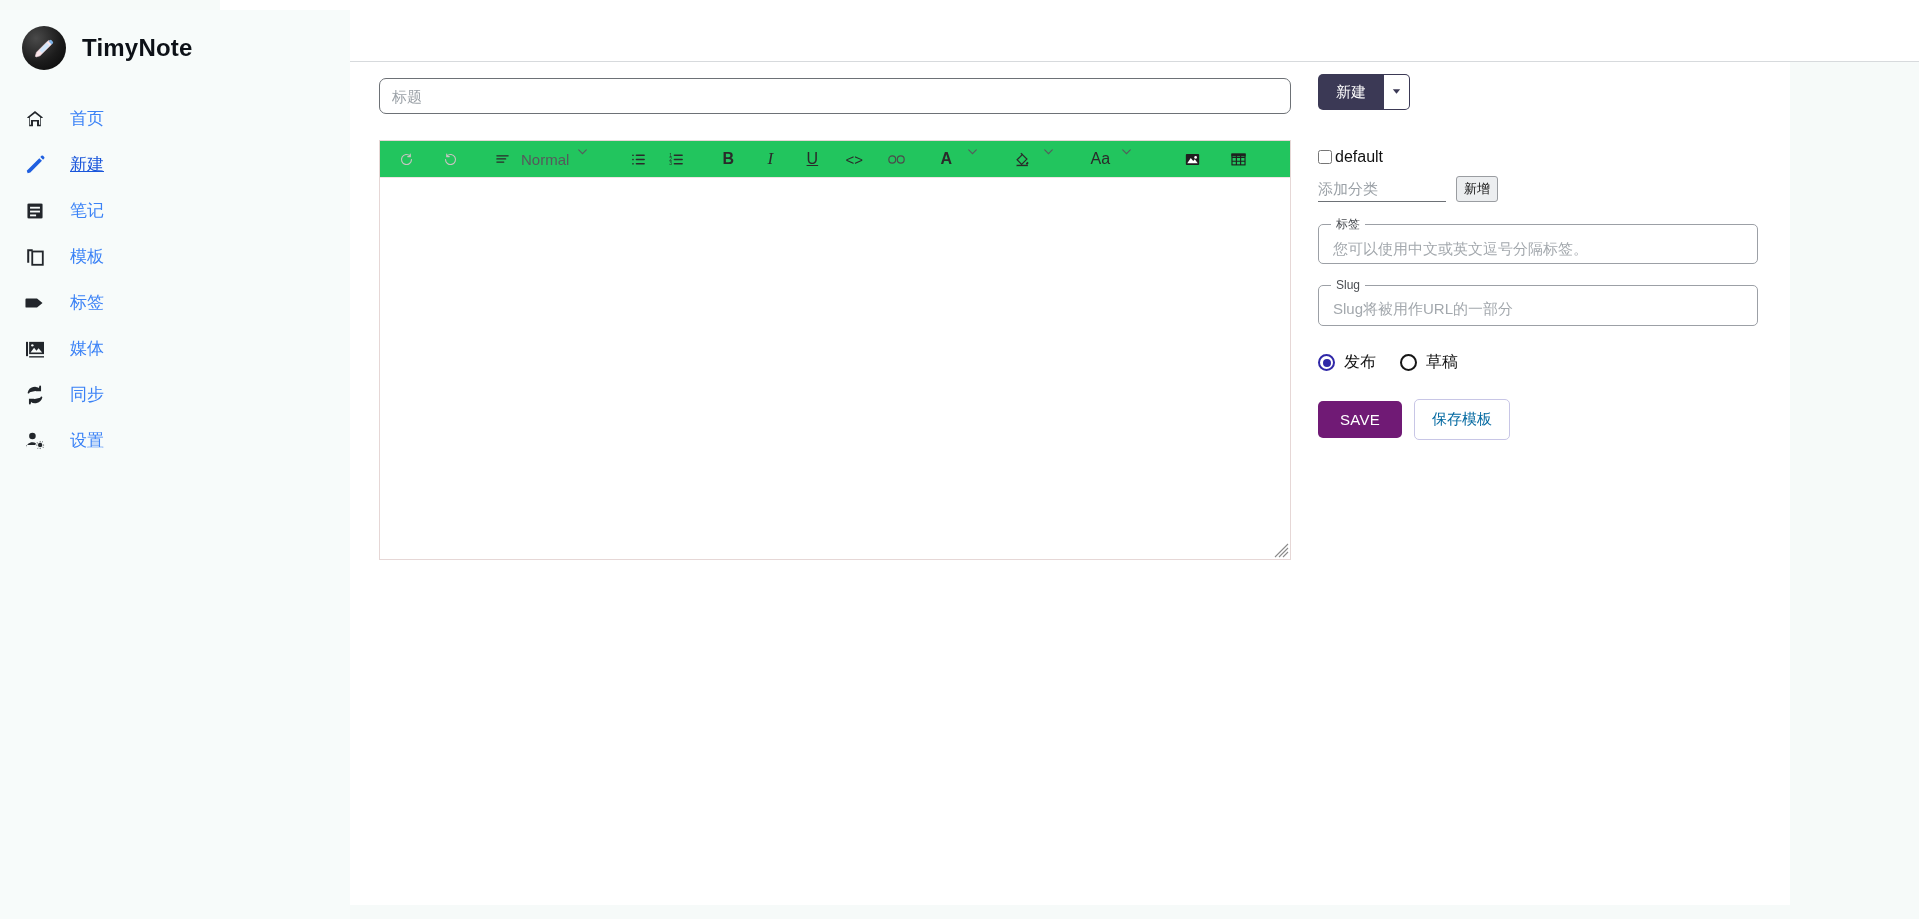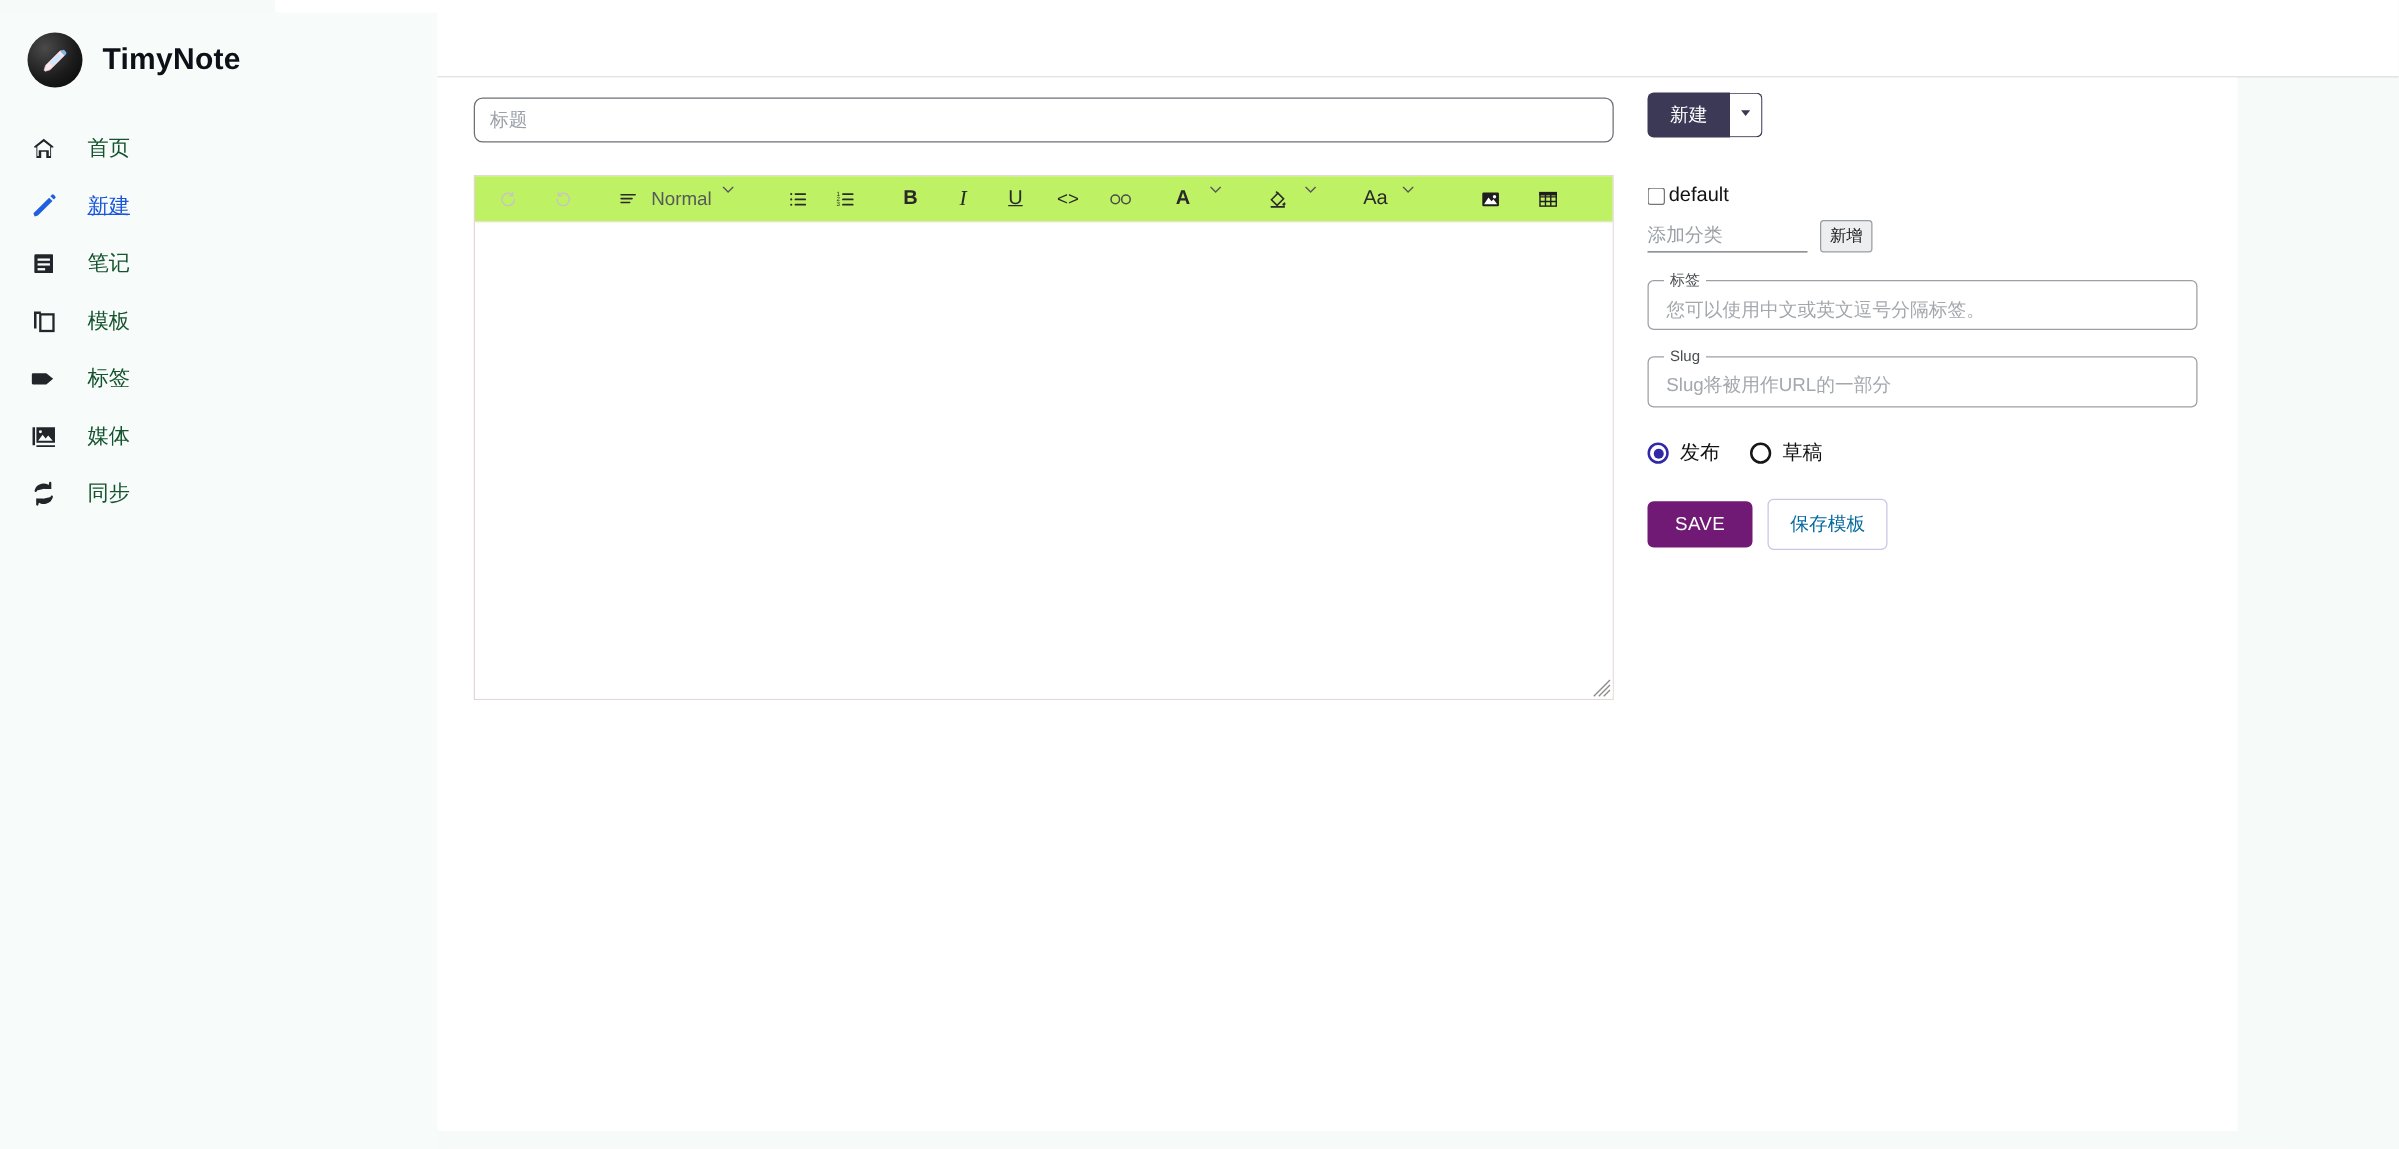--- a/index.html
+++ b/index.html
@@ -30,21 +30,21 @@
   }
   .brand-logo svg { display: block; }
   .brand-name {
     font-size: 24px; font-weight: bold; color: #0d1117;
     letter-spacing: .2px; line-height: 1;
   }
   .nav { margin-top: 24px; }
   .nav-item {
     display: flex; align-items: center; gap: 22px;
     height: 46px; padding-left: 22px; cursor: pointer;
-    color: #14532d; font-size: 17px;
+    color: #3b82f6; font-size: 17px;
     text-decoration: none;
   }
   .nav-item .ic { width: 26px; height: 26px; flex: none; display: flex; align-items: center; justify-content: center; }
   .nav-item.active { color: #1a56db; }
   .nav-item.active .ic svg { fill: #1f5fe0; }
   .nav-item.active .nav-label { text-decoration: underline; color: #1a56db; }
   .nav-label { line-height: 1; padding-bottom: 2px; }
   .nav-item .ic svg { fill: #22262b; }
 
   
@@ -76,21 +76,21 @@
   }
   #title-input::placeholder { color: #9aa0a6; }
 
   #editor-wrap {
     position: relative; margin-top: 26px;
     width: 912px; height: 420px;
     border: 1px solid #e6d7d6;
     background: #fff;
   }
   #toolbar {
-    height: 37px; background: #bef264;
+    height: 37px; background: #22c55e;
     display: flex; align-items: center;
     padding-left: 12px; gap: 0;
     border-bottom: 1px solid #f0e4e3;
   }
   .tb {
     height: 28px; min-width: 28px;
     display: flex; align-items: center; justify-content: center;
     cursor: pointer; color: #2a2a2a; margin-right: 2px;
   }
   .tb.dim { color: #c9c3c2; }
@@ -287,20 +287,31 @@
           <svg width="22" height="22" viewBox="0 0 24 24" fill="none" stroke="#22262b" stroke-width="2" stroke-linecap="round">
               <path d="M5 9.4A7 7 0 0 1 17.2 6.6"></path>
               <path d="M19 14.6A7 7 0 0 1 6.8 17.4"></path>
               <path d="M17.6 2.6v4.3h-4.3"></path>
               <path d="M6.4 21.4v-4.3h4.3"></path>
             </svg>
         </span>
         <span class="nav-label">同步</span>
       </a>
 
+      <a class="nav-item">
+        <span class="ic">
+          <svg width="22" height="22" viewBox="0 0 24 24">
+              <circle cx="9.2" cy="6.6" r="3.6"></circle>
+              <path d="M2.6 19.6c0-3.7 3-6.2 6.6-6.2 1.4 0 2.7.4 3.8 1l-.6 1.9H2.6z"></path>
+              <circle cx="17.6" cy="16.4" r="2.4"></circle>
+              <path d="M17.6 11.8l.7 1.5-1.4 0zm0 9.2.7-1.5-1.4 0zm4.6-4.6-1.5.7 0-1.4zm-9.2 0 1.5.7 0-1.4zm7.8-3.3-1.6.4.9-1.2zm-6.4 6.6 1.6-.4-.9 1.2zm6.4 0-.7-1.5 1.4.3zm-6.4-6.6.7 1.5-1.4-.3z"></path>
+            </svg>
+        </span>
+        <span class="nav-label">设置</span>
+      </a>
 
     </div>
   </nav>
 
   <main id="content">
 
     <section id="editor-col">
 
       <input id="title-input" type="text" placeholder="标题" style="">
 

